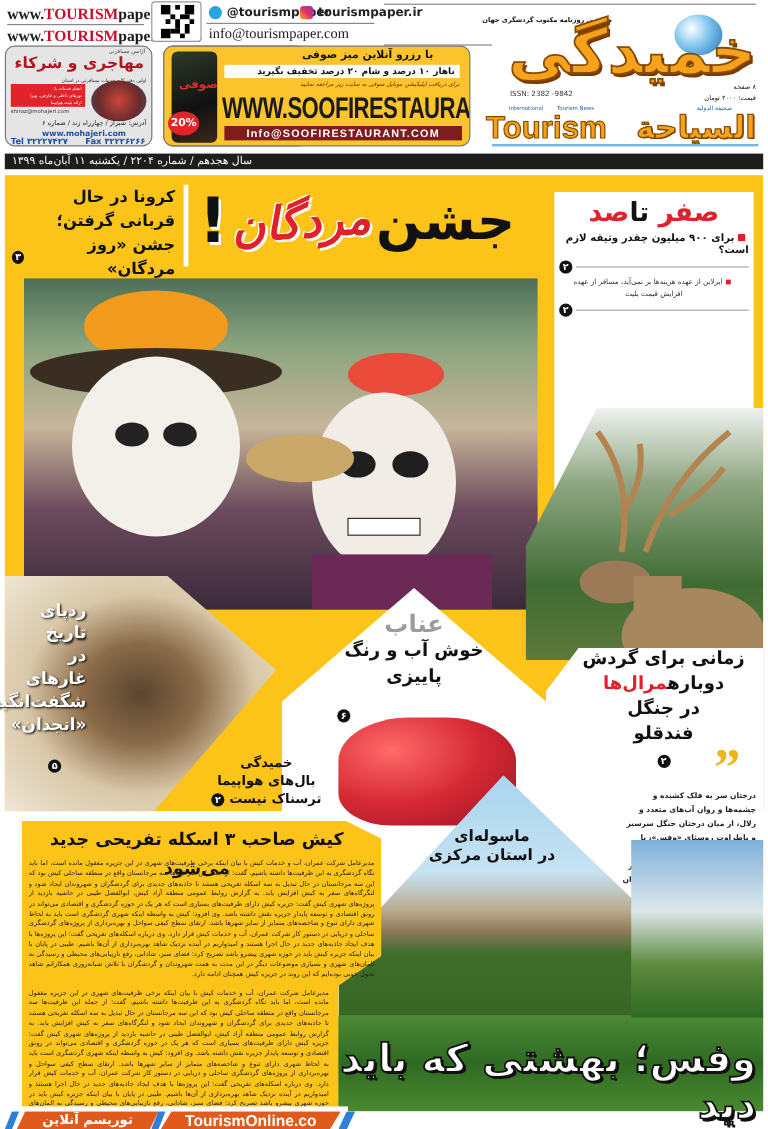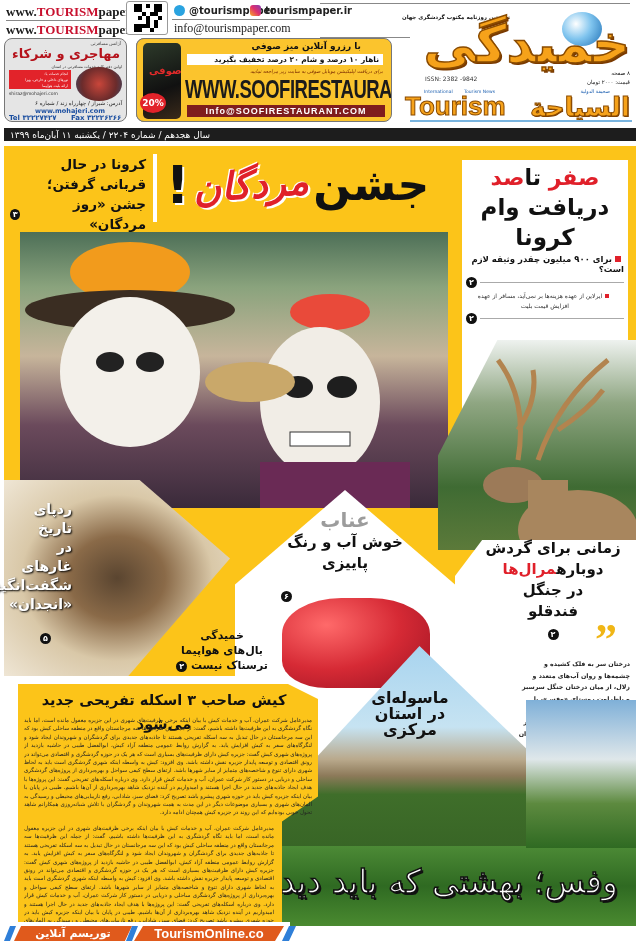--- a/index.html
+++ b/index.html
@@ -136,21 +136,20 @@
 <div class="abs rtl" style="left:160px;top:150px;width:275px;height:70px;display:flex;align-items:center;justify-content:center;gap:4px">
   <span class="hl" style="font-size:44px;line-height:60px">جشن</span>
   <span style="font-size:38px;line-height:60px;font-weight:bold;color:#e0202a;text-shadow:2px 2px 0 #fff,-1px -1px 0 #fff;font-style:italic;transform:rotate(-4deg);display:inline-block">مردگان</span>
   <span class="hl" style="font-size:52px;line-height:60px;text-shadow:2px 2px 0 #fff">!</span>
 </div>
 
 <div class="abs panel rtl" style="left:462px;top:160px;width:166px;height:320px;text-align:center">
   <div style="margin-top:4px;font-size:22px;font-weight:bold;line-height:28px">
     <span class="redt">صفر</span> <span>تا</span><span class="redt">صد</span>
   </div>
-  <div class="hl" style="font-size:23px;line-height:30px;letter-spacing:-1px">دریافت وام کرونا</div>
   <div style="font-size:8.5px;font-weight:bold;margin-top:2px;text-align:right;padding-right:4px"><span class="sq" style="background:#e0202a"></span><span>برای ۹۰۰ میلیون چقدر وثیقه لازم است؟</span></div>
   <div style="display:flex;align-items:center;margin:3px 4px;direction:ltr">
       <span class="pgnum">۲</span>
       <span style="flex:1;height:1px;background:#aaa;margin-left:3px"></span>
     </div>
   <div style="font-size:6px;line-height:10px;color:#333">
     <div><span class="sq" style="background:#e0202a;width:4px;height:4px"></span><span>ایرلاین از عهده هزینه‌ها بر نمی‌آید، مسافر از عهده</span></div>
     <div>افزایش قیمت بلیت</div>
   </div>
   <div style="display:flex;align-items:center;margin:2px 4px;direction:ltr">
@@ -215,28 +214,28 @@
   <div>زمانی برای گردش</div>
   <div><span>دوباره</span><span class="redt">مرال‌ها</span></div>
   <div>در جنگل</div>
   <div>فندقلو</div>
   <div><span class="pgnum">۲</span></div>
 </div>
 <div class="abs" style="left:595px;top:620px;font-size:44px;font-weight:bold;color:#f0b616;line-height:40px;font-family:'Liberation Serif',serif">”</div>
 <div class="abs rtl" style="left:518px;top:658px;width:112px;font-size:6.3px;line-height:11.6px;font-weight:bold;color:#222;text-align:right">درختان سر به فلک کشیده و چشمه‌ها و روان آب‌های متعدد و زلال، از میان درختان جنگل سرسبز و باطراوت روستای «وفس»، با صدای فریبنده و گوش‌نواز خود هر گردشگری را به اندکی استراحت در خنکای سایه‌سار و نسیم همیشه‌وزان درختان آن دعوت می‌کند.</div>
 
 <div class="abs photo" style="left:282px;top:646px;width:250px;height:270px;clip-path:polygon(55% 0,100% 40%,100% 100%,0 100%,0 55%);background:linear-gradient(180deg,#a8d4ef 0%,#c6e3f2 30%,#b9a98c 42%,#8d7a5a 48%,#3f6e2a 55%,#2f5a20 100%)"></div>
-<div class="abs rtl hl" style="left:355px;top:690px;width:110px;font-size:16px;line-height:16px;text-align:center">
+<div class="abs rtl hl" style="left:355px;top:690px;width:110px;font-size:13px;line-height:16px;text-align:center">
   <div>ماسوله‌ای</div>
   <div>در استان مرکزی</div>
 </div>
 
 <div class="abs photo" style="left:270px;top:846px;width:366px;height:80px;background:linear-gradient(180deg,#4c8a36,#2f6a22 50%,#4a8a30)"></div>
 <div class="abs photo" style="left:526px;top:700px;width:110px;height:148px;background:linear-gradient(180deg,#7fb0d8,#dfe7ea 40%,#5d8a3f 70%,#2f6a22)"></div>
-<div class="abs rtl" style="left:280px;top:862px;width:350px;text-align:left;font-size:33px;font-weight:normal;color:#fff;-webkit-text-stroke:1.5px #111;text-shadow:2px 2px 0 #111;letter-spacing:-1px">وفس؛ بهشتی که باید دید</div>
+<div class="abs rtl" style="left:280px;top:862px;width:350px;text-align:right;font-size:33px;font-weight:bold;color:#fff;-webkit-text-stroke:1.5px #111;text-shadow:2px 2px 0 #111;letter-spacing:-1px">وفس؛ بهشتی که باید دید</div>
 
 <div class="abs yellow" style="left:18px;top:684px;width:300px;height:250px;clip-path:polygon(0 0,90% 0,100% 6%,100% 45%,88% 55%,88% 100%,0 100%)"></div>
 <div class="abs rtl hl" style="left:24px;top:688px;width:280px;text-align:center;font-size:14.5px;line-height:24px">کیش صاحب ۳ اسکله تفریحی جدید می‌شود</div>
 <div class="abs rtl tiny" style="left:24px;top:716px;width:288px;height:108px;overflow:hidden">مدیرعامل شرکت عمران، آب و خدمات کیش با بیان اینکه برخی ظرفیت‌های شهری در این جزیره مغفول مانده است، اما باید نگاه گردشگری به این ظرفیت‌ها داشته باشیم، گفت: از جمله این ظرفیت‌ها سه مرجانستان واقع در منطقه ساحلی کیش بود که این سه مرجانستان در حال تبدیل به سه اسکله تفریحی هستند تا جاذبه‌های جدیدی برای گردشگران و شهروندان ایجاد شود و لنگرگاه‌های سفر به کیش افزایش یابد. به گزارش روابط عمومی منطقه آزاد کیش، ابوالفضل طیبی در حاشیه بازدید از پروژه‌های شهری کیش گفت: جزیره کیش دارای ظرفیت‌های بسیاری است که هر یک در حوزه گردشگری و اقتصادی می‌تواند در رونق اقتصادی و توسعه پایدار جزیره نقش داشته باشد. وی افزود: کیش به واسطه اینکه شهری گردشگری است باید به لحاظ شهری دارای تنوع و شاخصه‌های متمایز از سایر شهرها باشد. ارتقای سطح کیفی سواحل و بهره‌برداری از پروژه‌های گردشگری ساحلی و دریایی در دستور کار شرکت عمران، آب و خدمات کیش قرار دارد. وی درباره اسکله‌های تفریحی گفت: این پروژه‌ها با هدف ایجاد جاذبه‌های جدید در حال اجرا هستند و امیدواریم در آینده نزدیک شاهد بهره‌برداری از آن‌ها باشیم. طیبی در پایان با بیان اینکه جزیره کیش باید در حوزه شهری پیشرو باشد تصریح کرد: فضای سبز، شادابی، رفع نازیبایی‌های محیطی و رسیدگی به المان‌های شهری و بسیاری موضوعات دیگر در این مدت به همت شهروندان و گردشگران با تلاش شبانه‌روزی همکارانم شاهد تحول خوبی بوده‌ایم که این روند در جزیره کیش همچنان ادامه دارد.</div>
 <div class="abs rtl tiny" style="left:24px;top:824px;width:250px;height:100px;overflow:hidden">مدیرعامل شرکت عمران، آب و خدمات کیش با بیان اینکه برخی ظرفیت‌های شهری در این جزیره مغفول مانده است، اما باید نگاه گردشگری به این ظرفیت‌ها داشته باشیم، گفت: از جمله این ظرفیت‌ها سه مرجانستان واقع در منطقه ساحلی کیش بود که این سه مرجانستان در حال تبدیل به سه اسکله تفریحی هستند تا جاذبه‌های جدیدی برای گردشگران و شهروندان ایجاد شود و لنگرگاه‌های سفر به کیش افزایش یابد. به گزارش روابط عمومی منطقه آزاد کیش، ابوالفضل طیبی در حاشیه بازدید از پروژه‌های شهری کیش گفت: جزیره کیش دارای ظرفیت‌های بسیاری است که هر یک در حوزه گردشگری و اقتصادی می‌تواند در رونق اقتصادی و توسعه پایدار جزیره نقش داشته باشد. وی افزود: کیش به واسطه اینکه شهری گردشگری است باید به لحاظ شهری دارای تنوع و شاخصه‌های متمایز از سایر شهرها باشد. ارتقای سطح کیفی سواحل و بهره‌برداری از پروژه‌های گردشگری ساحلی و دریایی در دستور کار شرکت عمران، آب و خدمات کیش قرار دارد. وی درباره اسکله‌های تفریحی گفت: این پروژه‌ها با هدف ایجاد جاذبه‌های جدید در حال اجرا هستند و امیدواریم در آینده نزدیک شاهد بهره‌برداری از آن‌ها باشیم. طیبی در پایان با بیان اینکه جزیره کیش باید در حوزه شهری پیشرو باشد تصریح کرد: فضای سبز، شادابی، رفع نازیبایی‌های محیطی و رسیدگی به المان‌های شهری و بسیاری موضوعات دیگر در این مدت به همت شهروندان و گردشگران با تلاش شبانه‌روزی همکارانم شاهد تحول خوبی بوده‌ایم که این روند در جزیره کیش همچنان ادامه دارد.</div>
 
 <div class="abs" style="left:0;top:922px;width:290px;height:19px;background:#fff"></div>
 <div class="abs" style="left:14px;top:926px;width:118px;height:15px;background:#e05a1c;clip-path:polygon(6% 0,100% 0,94% 100%,0 100%)">
   <div class="rtl" style="color:#fff;font-weight:bold;font-size:11px;text-align:center;line-height:15px">توریسم آنلاین</div>
 </div>

